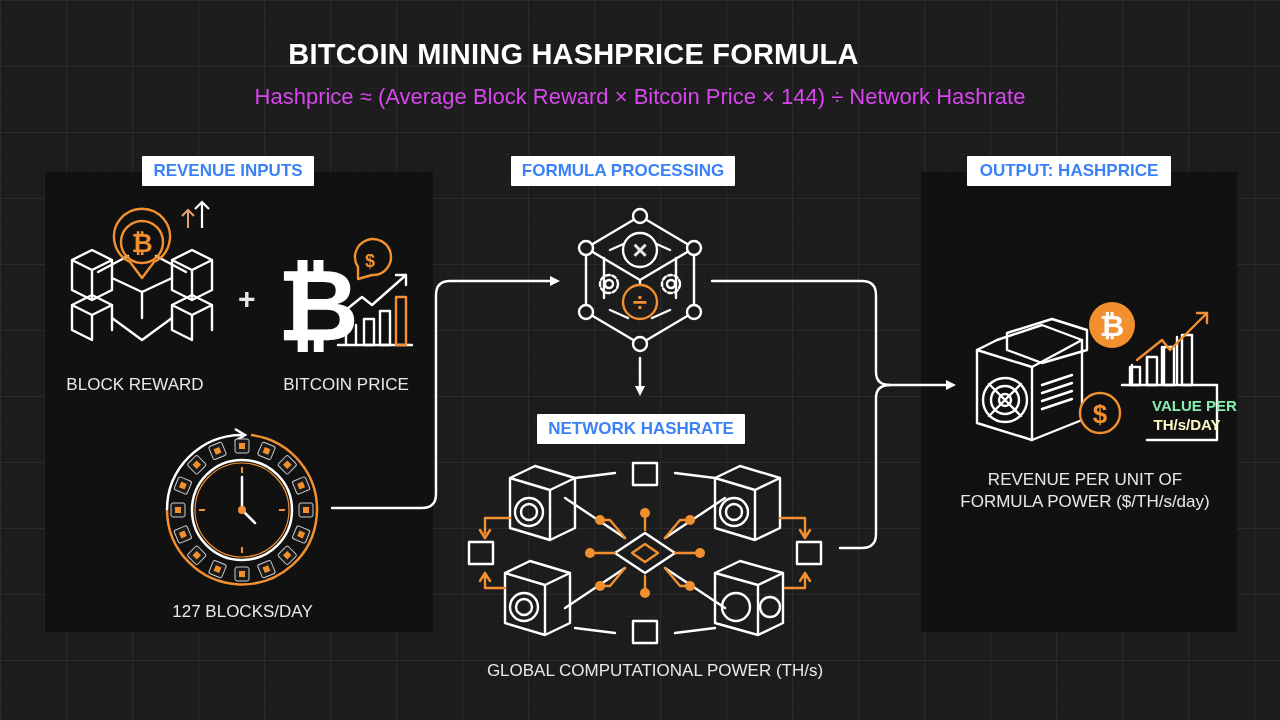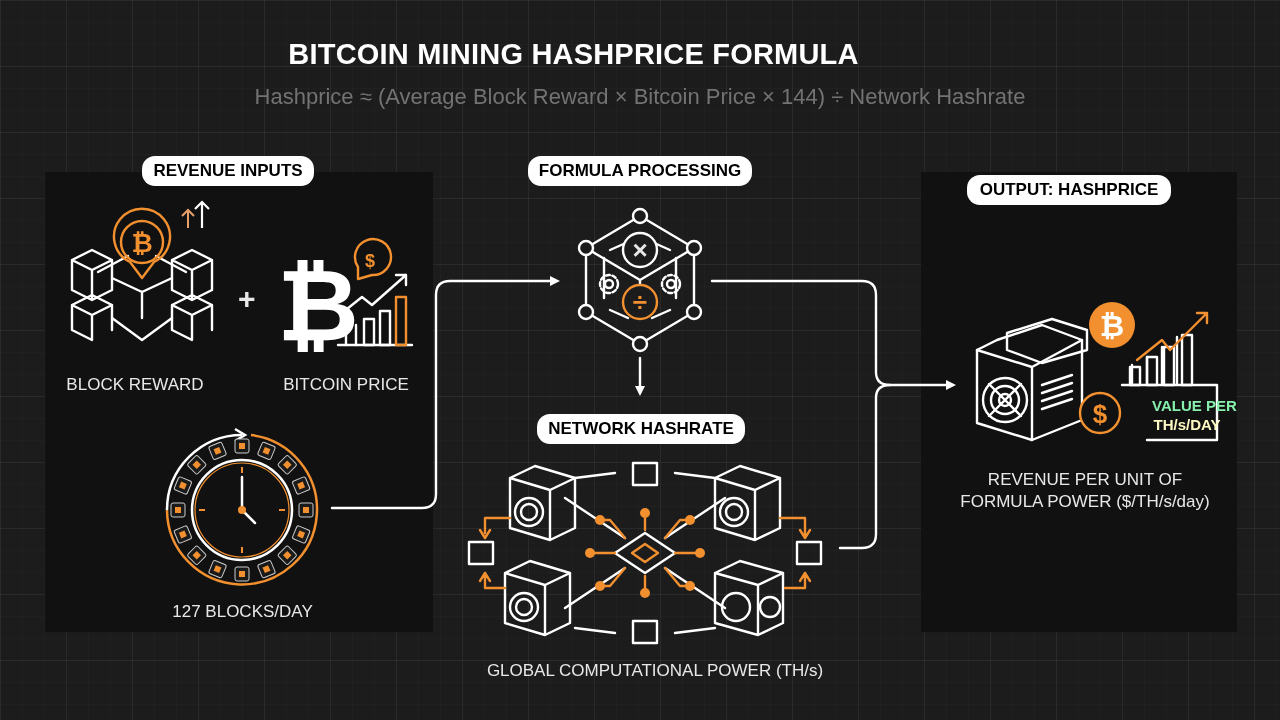--- a/index.html
+++ b/index.html
@@ -5,23 +5,23 @@
   html,body{margin:0;padding:0;}
   body{width:1280px;height:720px;overflow:hidden;background:#1c1c1d;position:relative;font-family:"Liberation Sans",sans-serif;color:#fff;}
   .grid{position:absolute;inset:0;
     background-image:
       linear-gradient(rgba(255,255,255,0.045) 1px,transparent 1px),
       linear-gradient(90deg,rgba(255,255,255,0.045) 1px,transparent 1px),
       linear-gradient(rgba(255,255,255,0.02) 1px,transparent 1px),
       linear-gradient(90deg,rgba(255,255,255,0.02) 1px,transparent 1px);
     background-size:66px 66px,66px 66px,22px 22px,22px 22px;}
   .title{position:absolute;top:38px;left:0;width:1147px;text-align:center;font-weight:bold;font-size:29px;letter-spacing:0.2px;}
-  .subtitle{position:absolute;top:84px;left:0;width:1280px;text-align:center;font-size:22px;color:#737373;}
+  .subtitle{position:absolute;top:84px;left:0;width:1280px;text-align:center;font-size:22px;color:#d946ef;}
   .panel{position:absolute;background:#111112;}
-  .tag{position:absolute;background:#fff;color:#000000;font-weight:bold;font-size:17px;border-radius:13px;padding:5px 10px;white-space:nowrap;text-align:center;}
+  .tag{position:absolute;background:#fff;color:#3b82f6;font-weight:bold;font-size:17px;border-radius:1px;padding:5px 10px;white-space:nowrap;text-align:center;}
   .caption{position:absolute;text-align:center;font-size:17px;color:#e8e8e8;white-space:nowrap;}
   svg{position:absolute;overflow:visible;}
   .w{stroke:#fff;fill:none;stroke-width:2.4;stroke-linecap:round;stroke-linejoin:round;}
   .o{stroke:#f2902f;fill:none;stroke-width:2.4;stroke-linecap:round;stroke-linejoin:round;}
 </style>
 </head>
 <body>
 
 <div class="grid"></div>
 
@@ -37,23 +37,23 @@
       <path d="M0,0 L10,5 L0,10 Z" fill="#fff"></path>
     </marker>
   </defs>
   <path class="w" d="M332,508 H422 Q436,508 436,494 V295 Q436,281 450,281 H556" marker-end="url(#ah)"></path>
   <path class="w" d="M712,281 H862 Q876,281 876,295 V372 Q876,385 890,385 H952" marker-end="url(#ah)"></path>
   <path class="w" d="M840,548 H862 Q876,548 876,534 V398 Q876,385 890,385"></path>
   <path class="w" d="M640,358 V392" marker-end="url(#ah)"></path>
 </svg>
 
 <div class="tag" style="left:142px;top:156px;width:152px;">REVENUE INPUTS</div>
-<div class="tag" style="left:528px;top:156px;width:204px;">FORMULA PROCESSING</div>
+<div class="tag" style="left:511px;top:156px;width:204px;">FORMULA PROCESSING</div>
 <div class="tag" style="left:537px;top:414px;width:188px;">NETWORK HASHRATE</div>
-<div class="tag" style="left:967px;top:156px;width:184px;margin-top:19px;">OUTPUT: HASHPRICE</div>
+<div class="tag" style="left:967px;top:156px;width:184px;">OUTPUT: HASHPRICE</div>
 
 <svg width="160" height="150" style="left:68px;top:200px;" viewBox="0 0 160 150">
   <g class="w">
     <path d="M4,60 L24,50 L44,60 L24,70 Z M4,60 V90 L24,100 V70 M44,60 V90 L24,100"></path>
     <path d="M104,60 L124,50 L144,60 L124,70 Z M104,60 V90 L124,100 V70 M144,60 V90 L124,100"></path>
     <path d="M4,105 L24,95 L44,105 L24,115 Z M4,105 V130 L24,140 V115 M44,105 V130"></path>
     <path d="M104,105 L124,95 L144,105 L124,115 Z M104,105 V130 L124,140 V115 M144,105 V130"></path>
     <path d="M44,78 L74,92 L104,78 M74,92 V118 M44,118 L74,140 L104,118 M30,72 L60,56 M118,72 L88,56"></path>
   </g>
   <path class="o" d="M74,78 L62,62 A28,28 0 1,1 86,62 Z" fill="#111112"></path>

